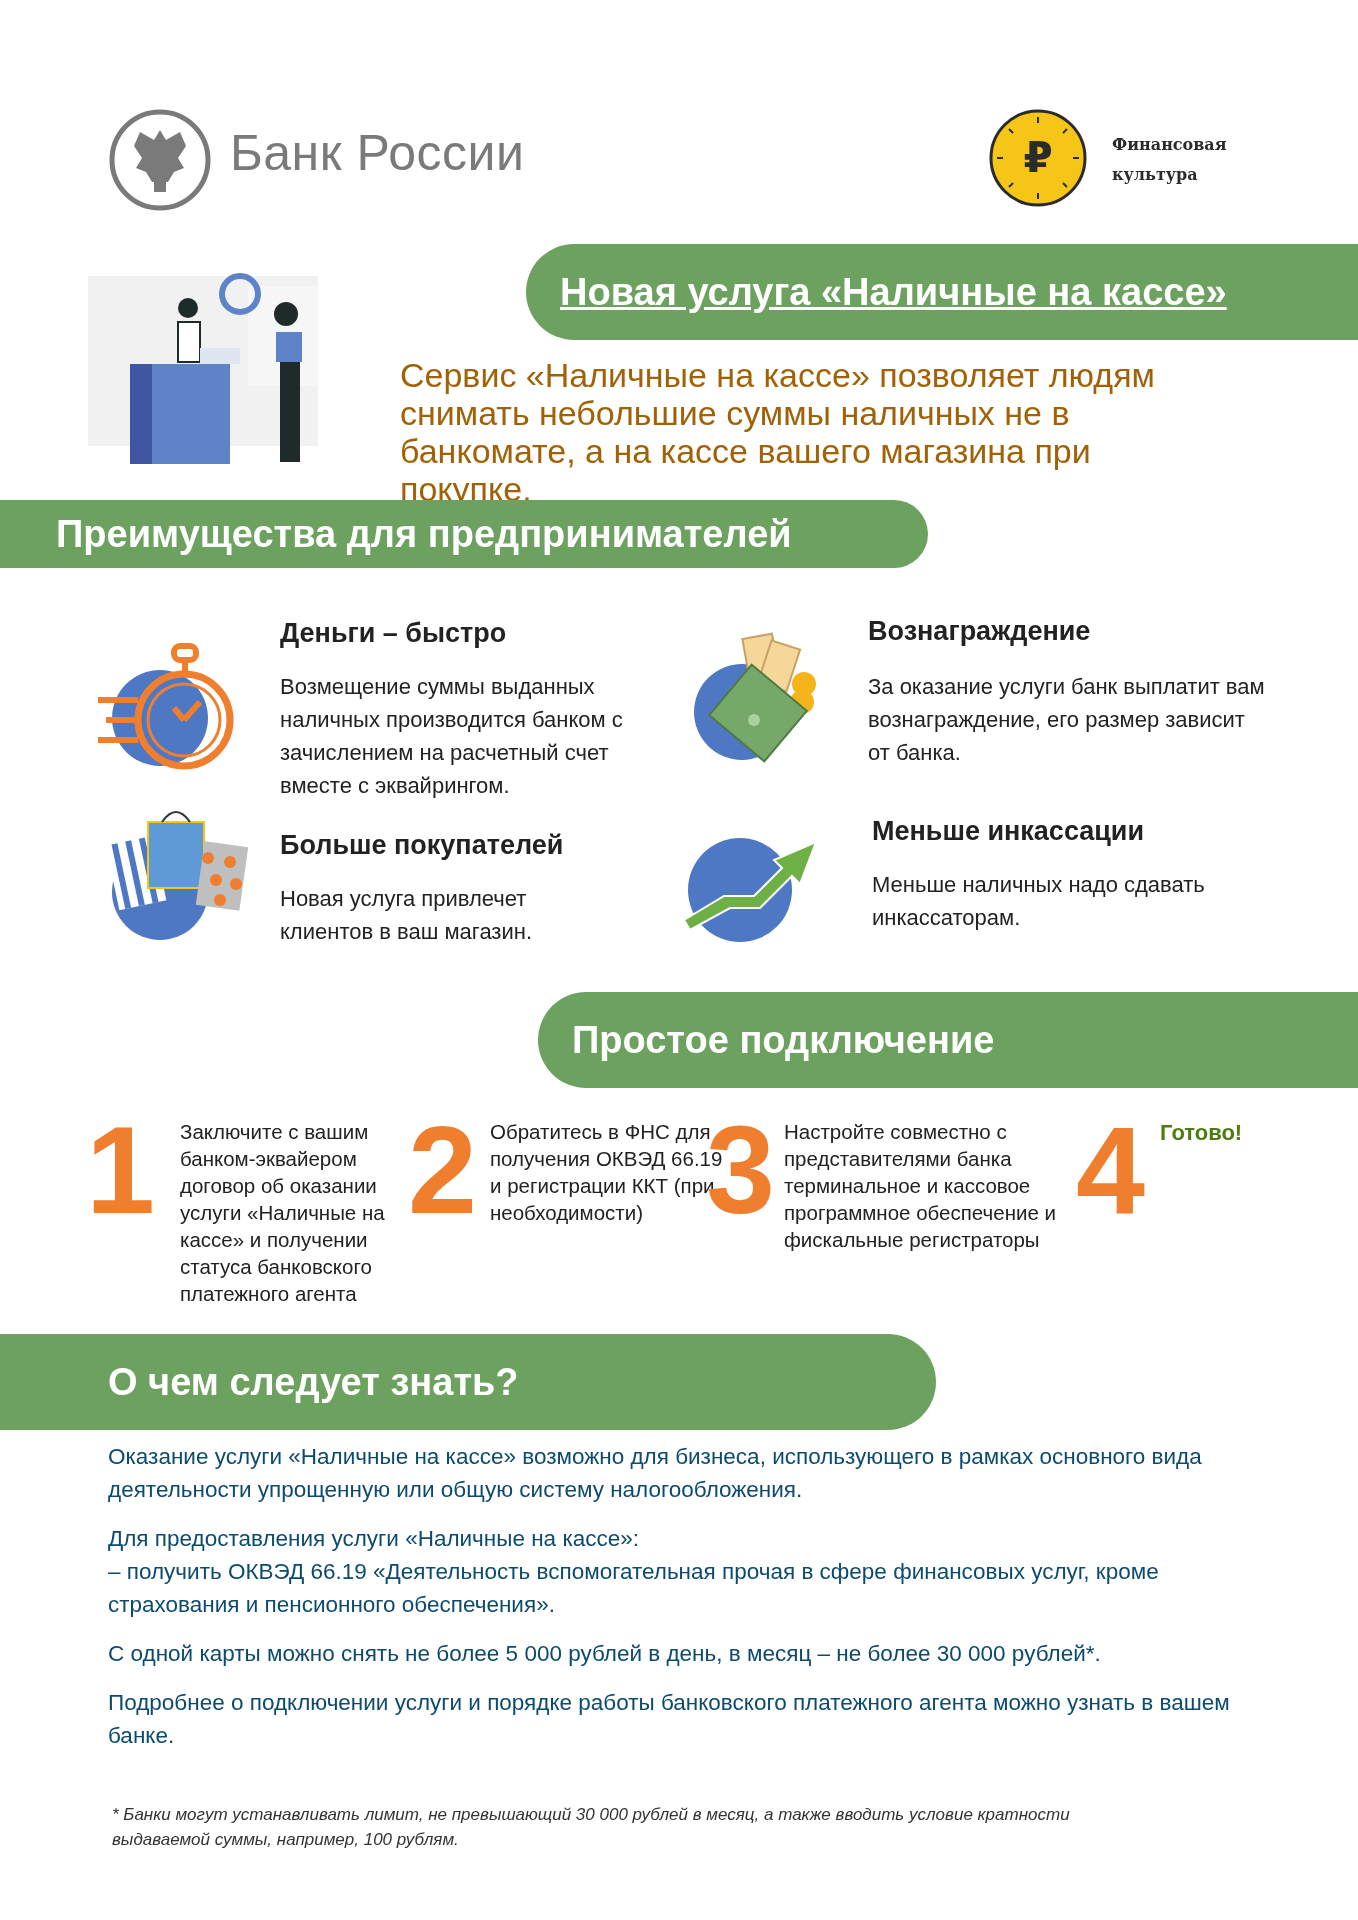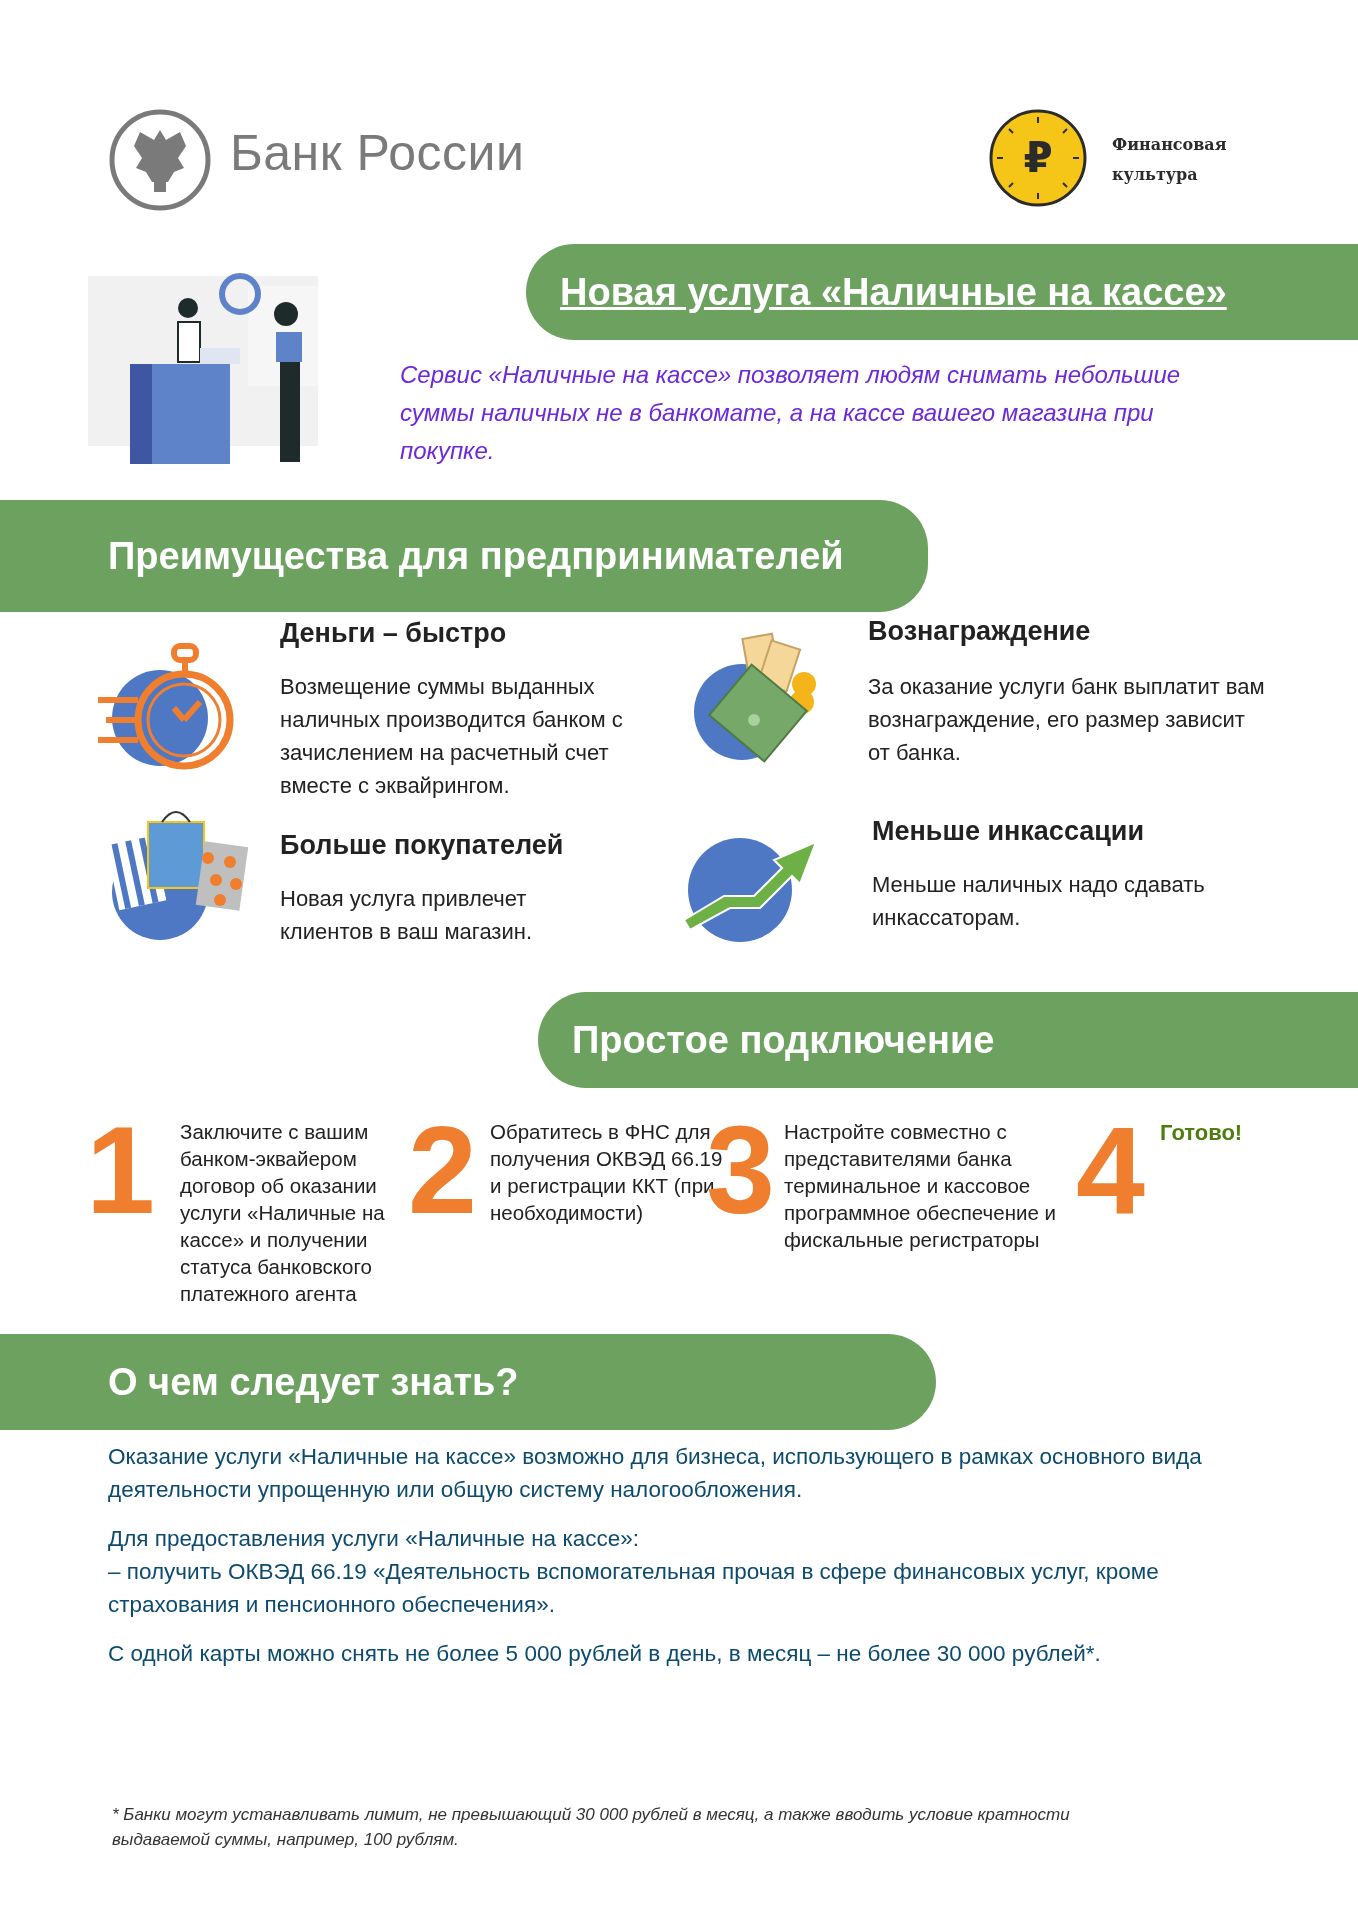--- a/index.html
+++ b/index.html
@@ -11,26 +11,26 @@
   .bank-logo { left: 108px; top: 108px; width: 104px; height: 104px; }
   .bank-name { left: 230px; top: 124px; font-size: 50px; color: #7a7a7a; letter-spacing: 0.5px; font-weight: normal; }
   .fin-coin { left: 988px; top: 108px; width: 100px; height: 100px; }
   .fin-text { left: 1112px; top: 130px; font-family: "DejaVu Serif", serif; font-weight: bold; font-size: 16px; line-height: 30px; color: #2b2b2b; }
 
   
   .banner { background: #6da160; color: #ffffff; font-weight: bold; display: flex; align-items: center; box-sizing: border-box; }
   .banner-right { border-radius: 48px 0 0 48px; }
   .banner-left { border-radius: 0 48px 48px 0; }
   .b1 { left: 526px; top: 244px; width: 832px; height: 96px; padding-left: 34px; font-size: 38px; text-decoration: underline; }
-  .b2 { left: 0; top: 500px; width: 928px; height: 112px; padding-left: 108px; font-size: 38px; text-align: right; }
+  .b2 { left: 0; top: 500px; width: 928px; height: 68px; padding-left: 56px; font-size: 38px; text-align: right; }
   .b3 { left: 538px; top: 992px; width: 820px; height: 96px; padding-left: 34px; font-size: 38px; }
   .b4 { left: 0; top: 1334px; width: 936px; height: 96px; padding-left: 108px; font-size: 38px; }
 
   .hero-illus { left: 88px; top: 236px; width: 280px; height: 250px; }
-  .intro { left: 400px; top: 356px; width: 800px; font-size: 24px; line-height: 38px; color: #6d28d9; font-style: italic; }
+  .intro { left: 400px; top: 356px; width: 800px; font-size: 34px; line-height: 38px; color: #a16207; }
 
   .adv-icon { width: 150px; height: 150px; }
   .adv-title { font-size: 27px; font-weight: bold; color: #222; }
   .adv-text { font-size: 22px; line-height: 33px; color: #222; }
 
   .step-num { font-size: 124px; font-weight: bold; color: #ef7f2e; line-height: 1; }
   .step-text { font-size: 20.5px; line-height: 27px; color: #222; }
   .step-done { font-size: 22px; font-weight: bold; color: #4d7c0f; }
 
   .know p { margin: 0; }
@@ -171,15 +171,16 @@
 
 <div class="abs banner banner-left b4">О чем следует знать?</div>
 
 <div class="abs know">
   <p class="para">Оказание услуги «Наличные на кассе» возможно для бизнеса, использующего в рамках основного вида деятельности упрощенную или общую систему налогообложения.</p>
   <div class="para">
     <p>Для предоставления услуги «Наличные на кассе»:</p>
     <p>– получить ОКВЭД 66.19 «Деятельность вспомогательная прочая в сфере финансовых услуг, кроме страхования и пенсионного обеспечения».</p>
   </div>
   <p class="para">С одной карты можно снять не более 5 000 рублей в день, в месяц – не более 30 000 рублей*.</p>
+  <p class="para">Подробнее о подключении услуги и порядке работы банковского платежного агента можно узнать в вашем банке.</p>
 </div>
 
 <div class="abs footnote">* Банки могут устанавливать лимит, не превышающий 30 000 рублей в месяц, а также вводить условие кратности выдаваемой суммы, например, 100 рублям.</div>
 
 </body></html>

